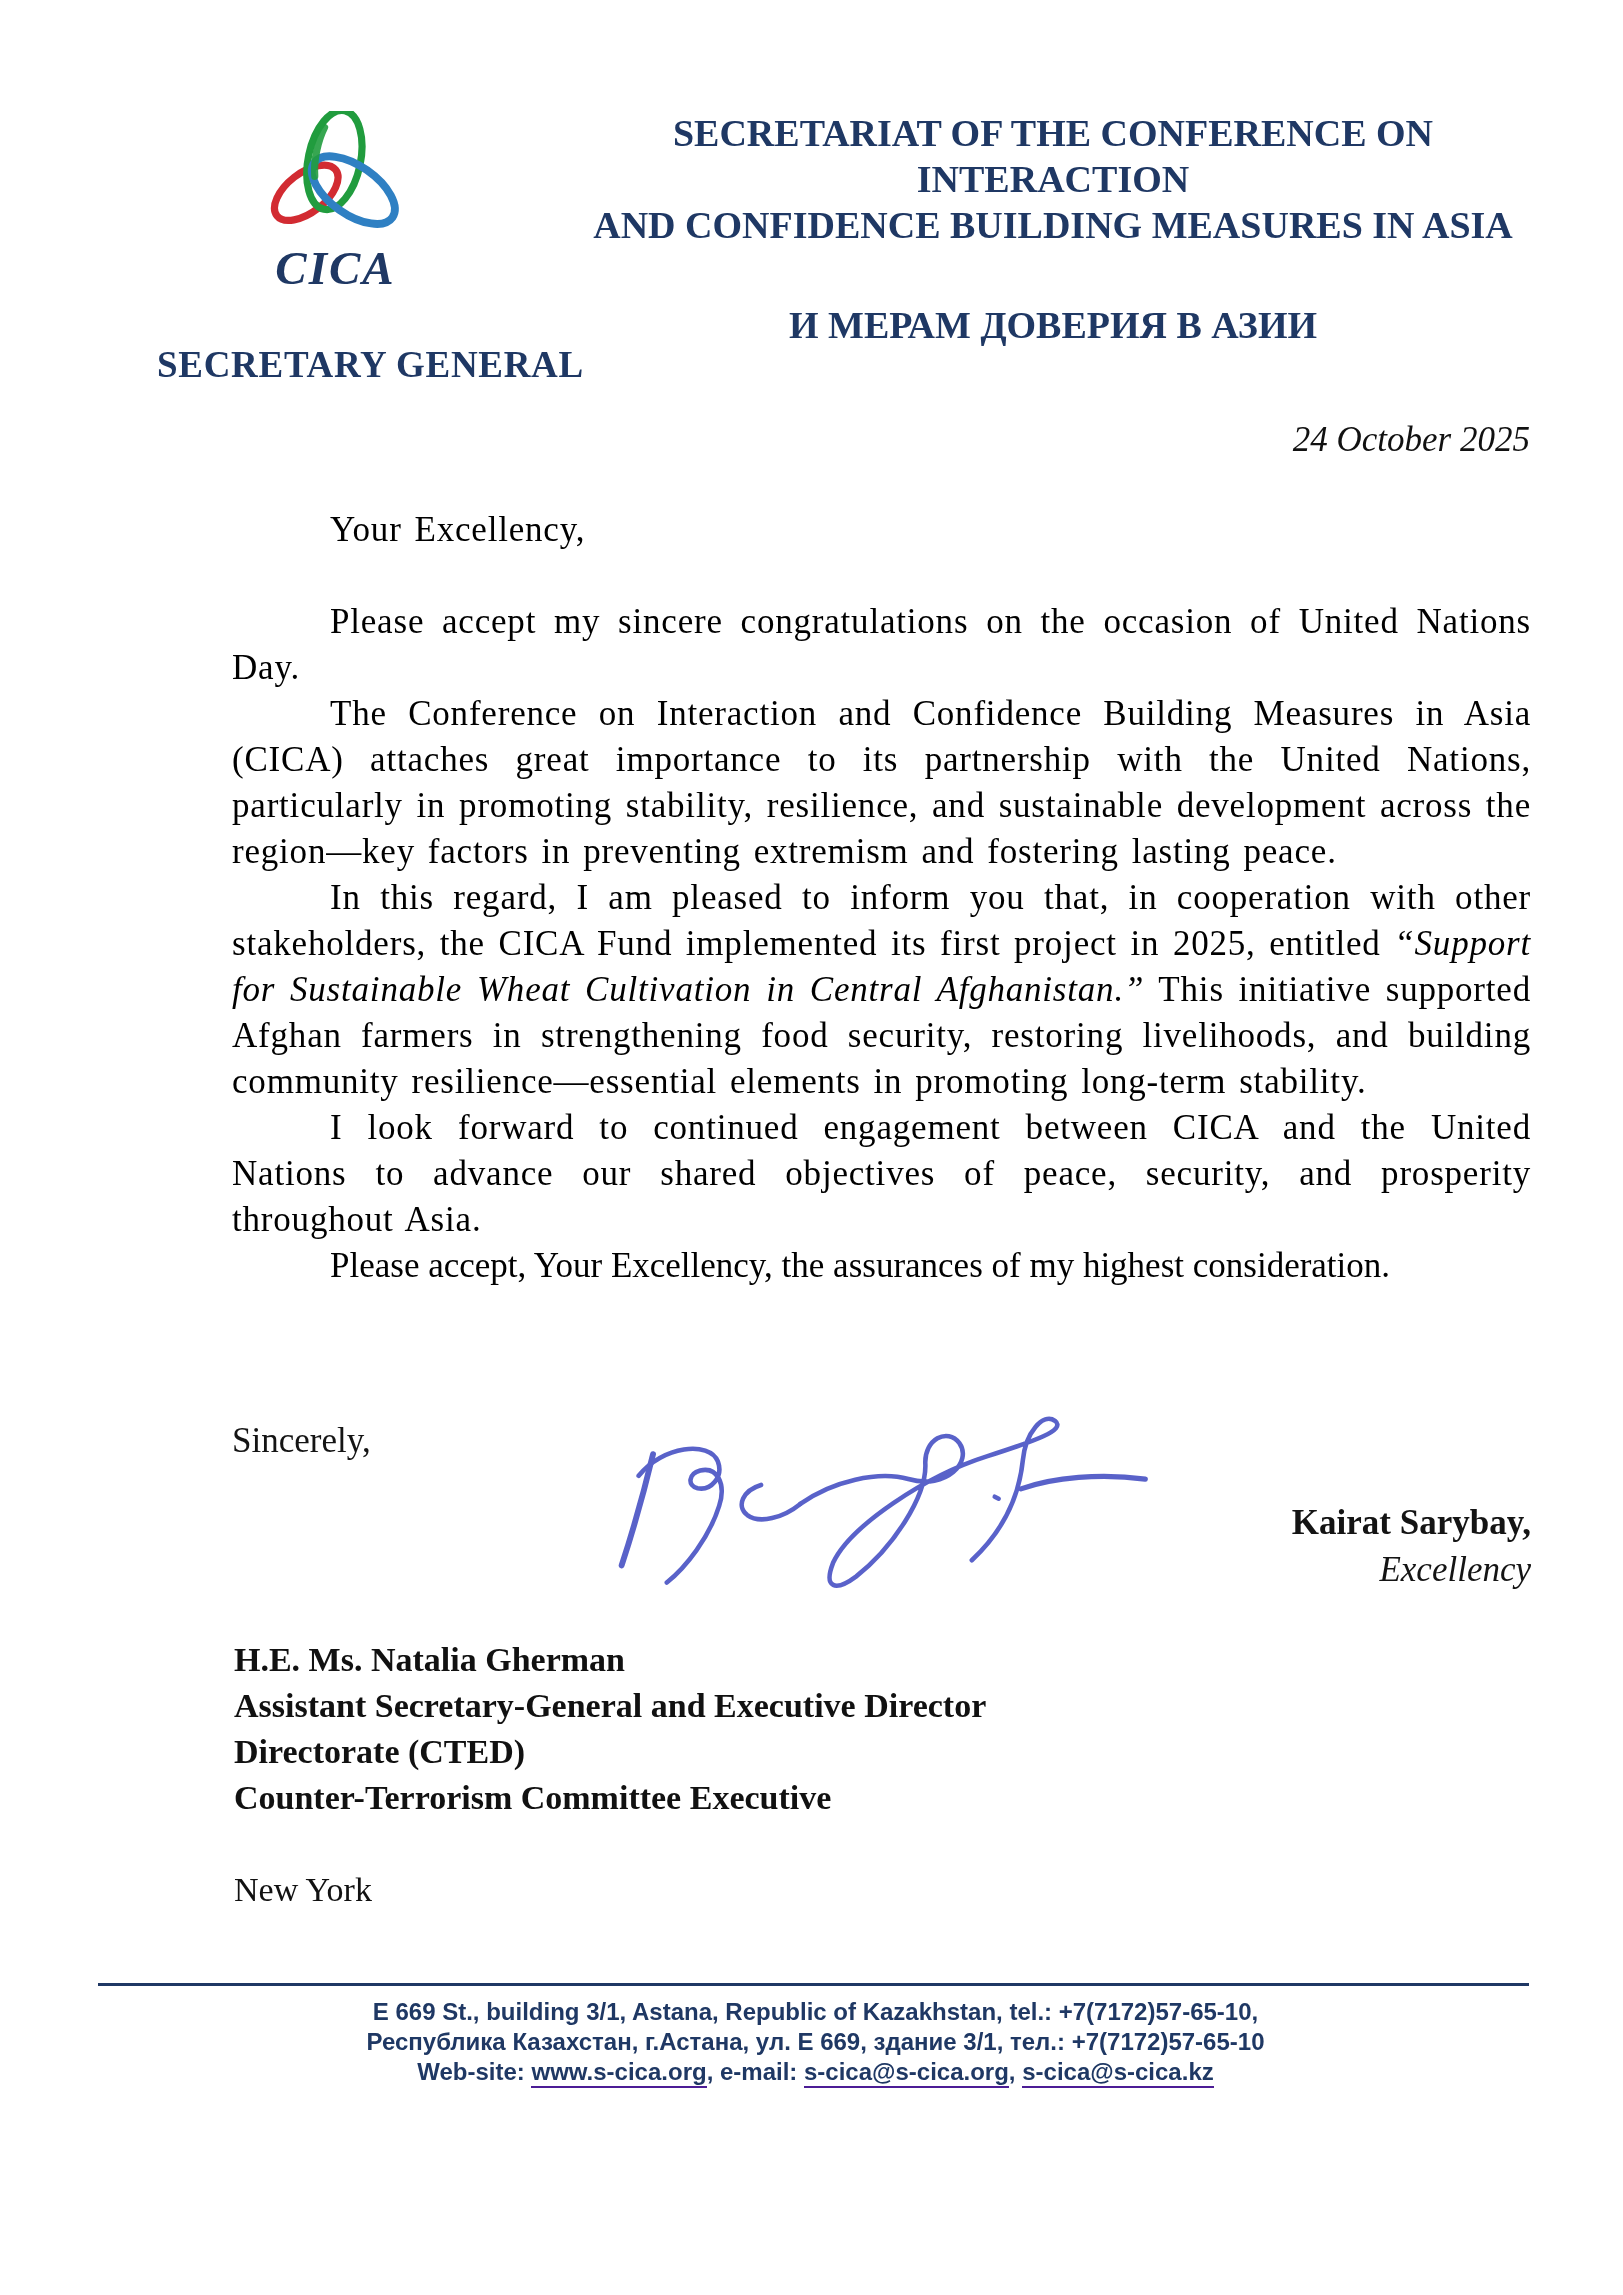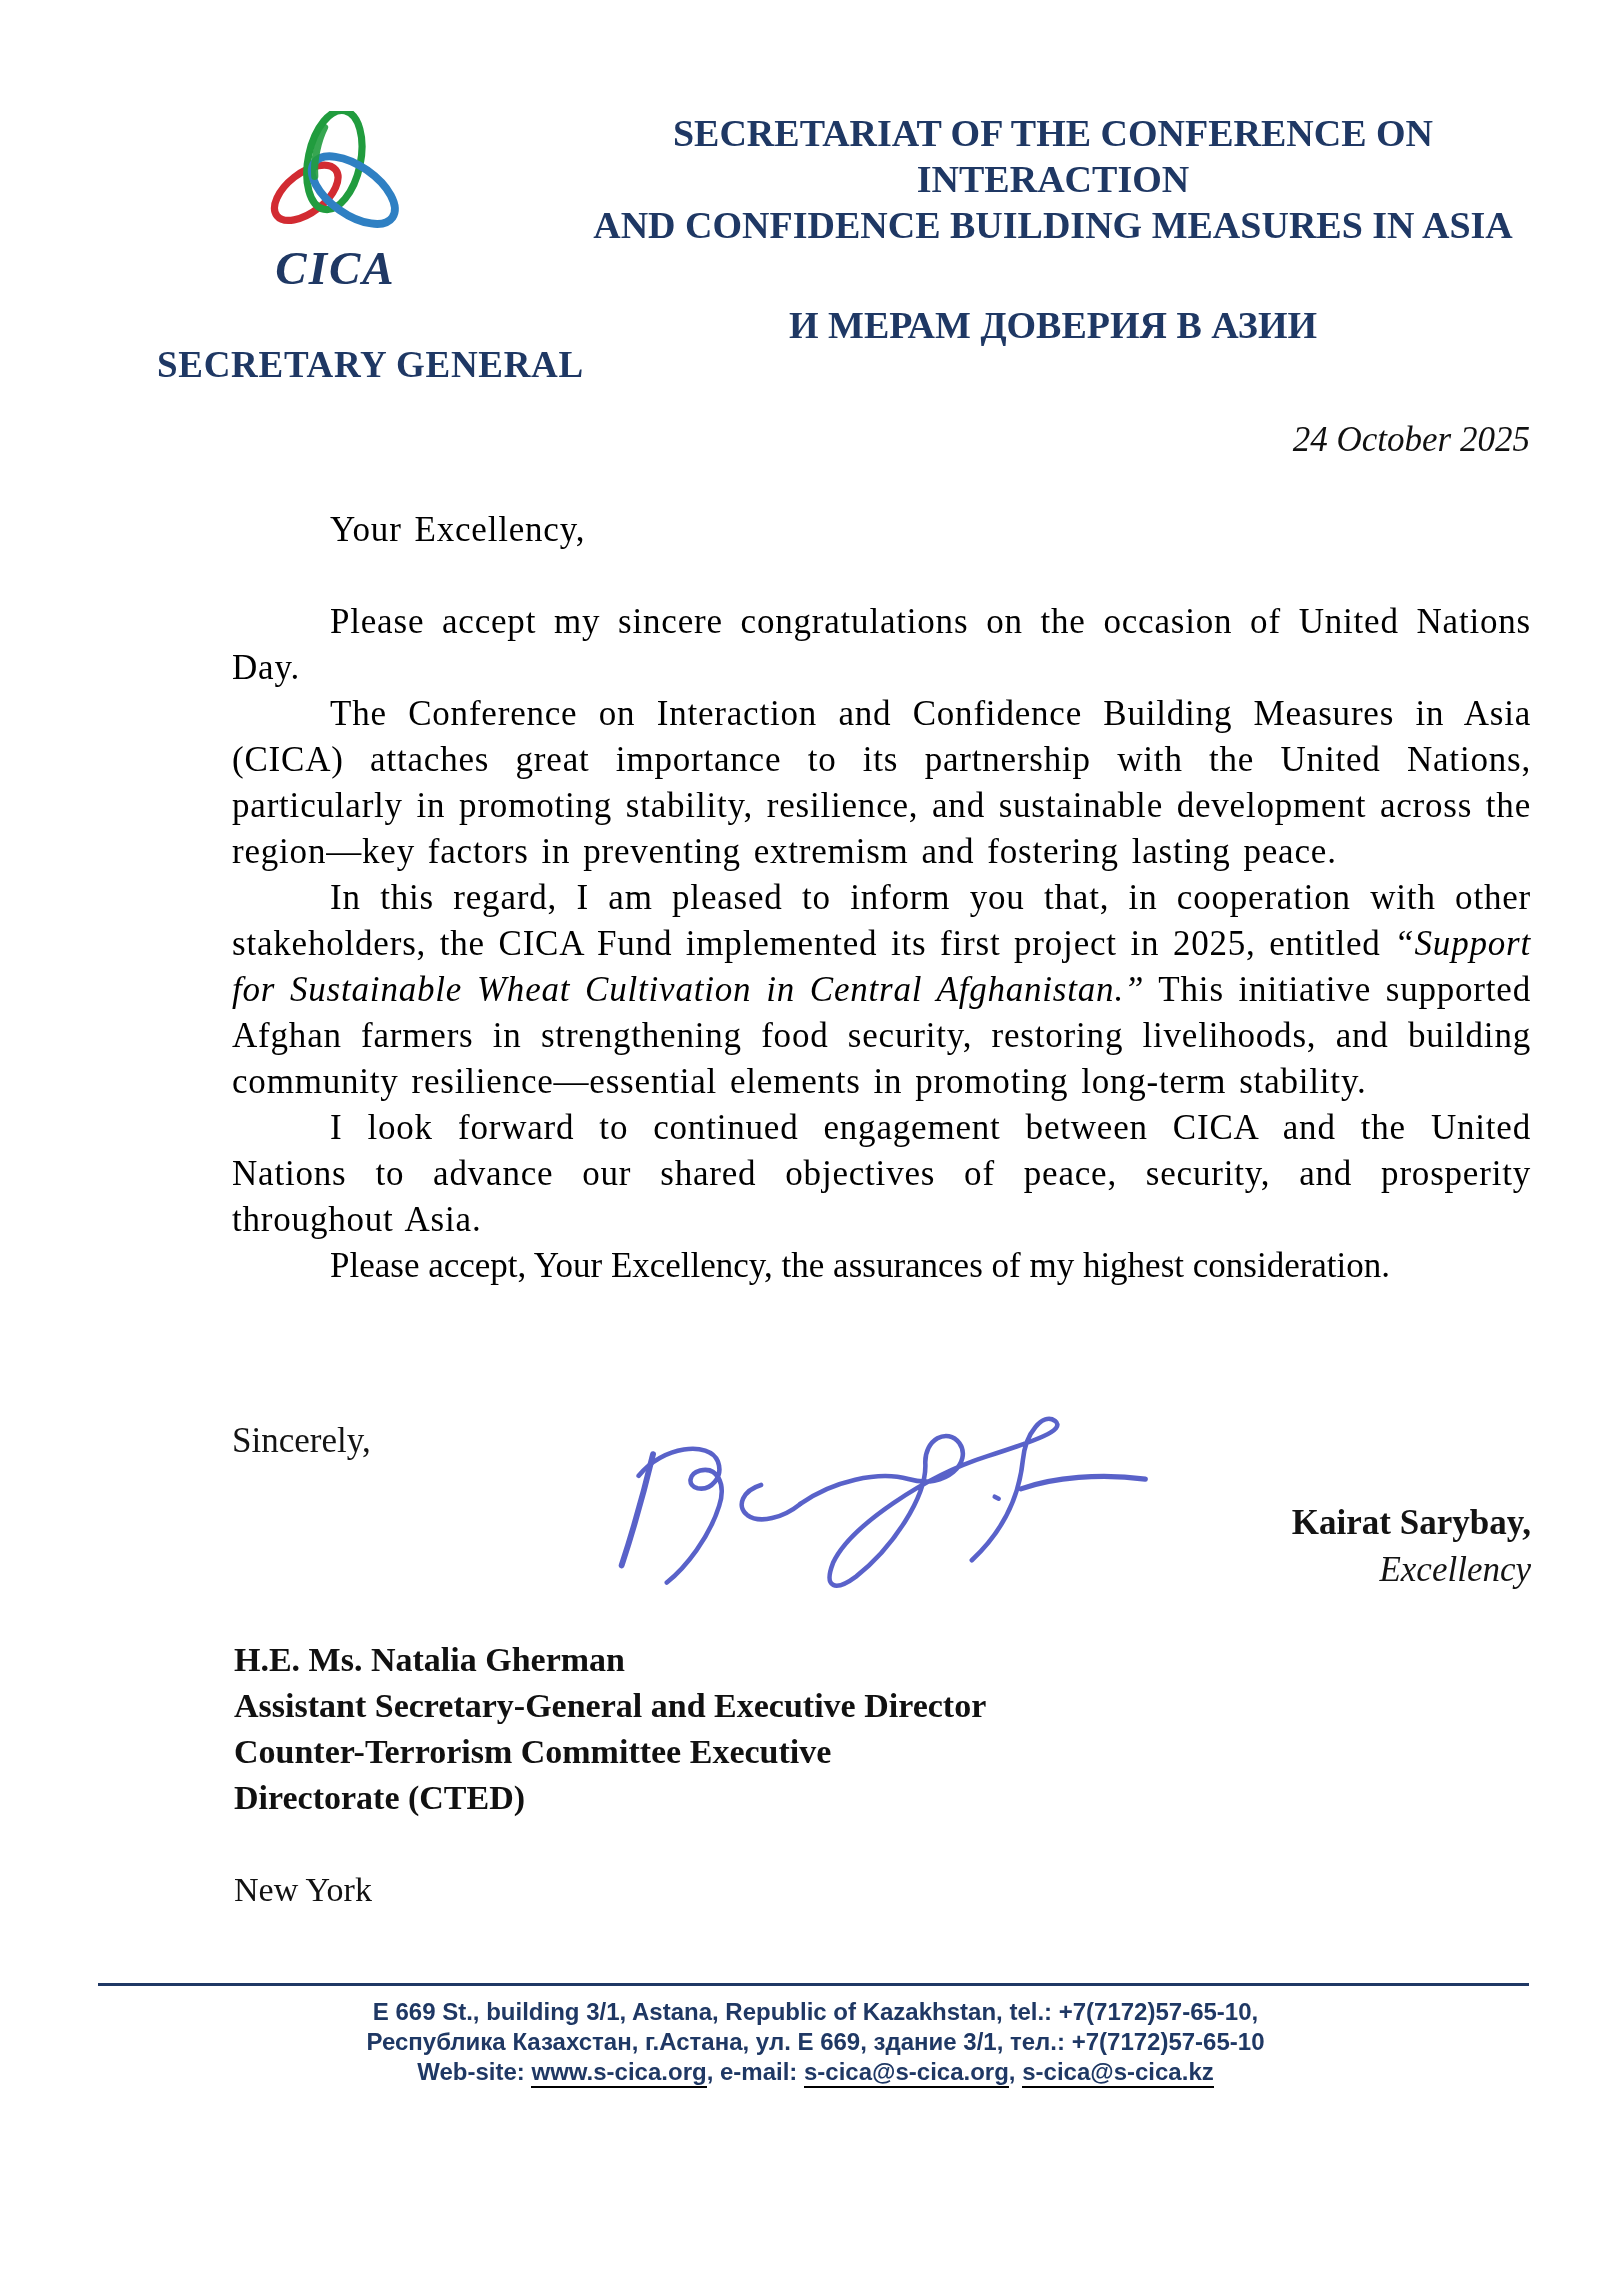--- a/index.html
+++ b/index.html
@@ -74,21 +74,21 @@
     position:absolute; left:98px; top:1983px; width:1431px; height:3.3px;
     background:#1f3864;
   }
   .footer{
     position:absolute; left:100px; top:1997px; width:1431px;
     text-align:center; font-family:"Liberation Sans", sans-serif;
     font-size:24px; line-height:30px; font-weight:bold; color:#1f3864;
   }
   .footer-line3{white-space:pre-wrap;}
   .footer-link{
-    color:#1f3864; border-bottom:2px solid #000000; padding-bottom:0.7px;
+    color:#1f3864; border-bottom:2px solid #4c1d95; padding-bottom:0.7px;
     cursor:pointer;
   }
 </style>
 </head>
 <body>
 
 <div class="page">
 
   <div class="logo-block">
     <svg width="134" height="121" viewBox="0 0 205 185">
@@ -137,22 +137,22 @@
   </svg>
 
   <div class="signoff">
     <div class="signer-name">Kairat Sarybay,</div>
     <div class="signer-title">Excellency</div>
   </div>
 
   <div class="addressee">
     <div>H.E. Ms. Natalia Gherman</div>
     <div>Assistant Secretary-General and Executive Director</div>
+    <div>Directorate (CTED)</div>
     <div>Counter-Terrorism Committee Executive</div>
-    <div>Directorate (CTED)</div>
     <div class="city">New York</div>
   </div>
 
   <div class="footer-rule"></div>
   <div class="footer">
     <div>E 669 St., building 3/1, Astana, Republic of Kazakhstan, tel.: +7(7172)57-65-10,</div>
     <div>Республика Казахстан, г.Астана, ул. Е 669, здание 3/1, тел.: +7(7172)57-65-10</div>
     <div class="footer-line3"><span>Web-site: </span><span class="footer-link">www.s-cica.org</span><span>, e-mail: </span><span class="footer-link">s-cica@s-cica.org</span><span>, </span><span class="footer-link">s-cica@s-cica.kz</span></div>
   </div>
 

